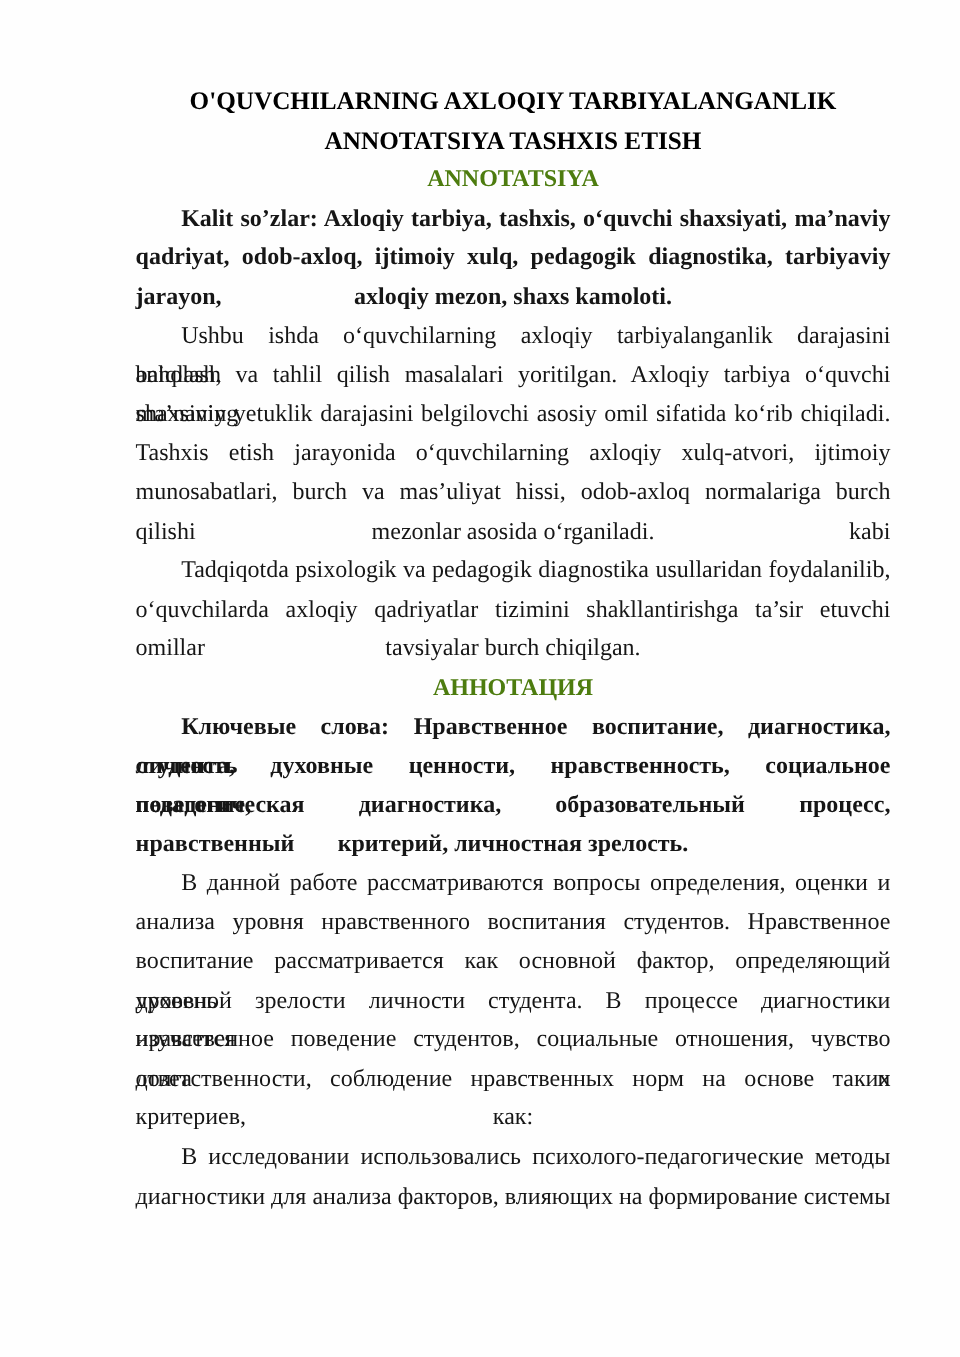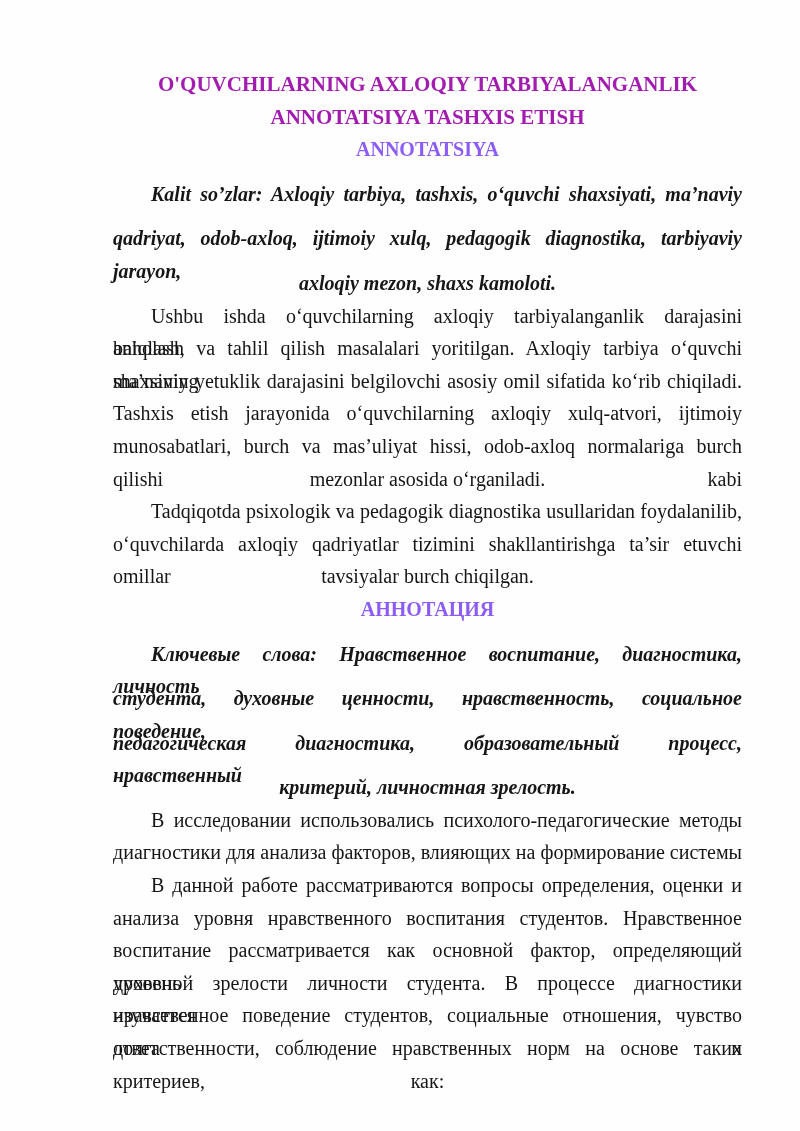--- a/index.html
+++ b/index.html
@@ -37,30 +37,28 @@
   
   .line.i { text-indent: 38px; }
   
   .line.c {
     text-align: center;
     text-align-last: center;
   }
   .block.t .line {
     font-weight: bold;
     font-size: 21px;
-    color: #a21caf;
+    color: #000000;
   }
   .block.b .line {
     font-weight: bold;
-    color: #8b5cf6;
+    color: #4d7c0f;
   }
   .block.bi .line {
     font-weight: bold;
-    font-style: italic;
-    margin-top: 12px;
   }
 </style>
 </head>
 <body>
 
 <div class="page">
   <div class="content" id="content">
       <div class="block t">
         <div class="line c">O'QUVCHILARNING AXLOQIY TARBIYALANGANLIK</div>
         <div class="line c">ANNOTATSIYA TASHXIS ETISH</div>
@@ -89,26 +87,26 @@
       <div class="block b">
         <div class="line c">АННОТАЦИЯ</div>
       </div>
       <div class="block bi">
         <div class="line j i">Ключевые слова: Нравственное воспитание, диагностика, личность</div>
         <div class="line j">студента, духовные ценности, нравственность, социальное поведение,</div>
         <div class="line j">педагогическая диагностика, образовательный процесс, нравственный</div>
         <div class="line">критерий, личностная зрелость.</div>
       </div>
       <div class="block n">
-        <div class="line j i">В исследовании использовались психолого-педагогические методы</div>
-        <div class="line j">диагностики для анализа факторов, влияющих на формирование системы</div>
-      </div>
-      <div class="block n">
         <div class="line j i">В данной работе рассматриваются вопросы определения, оценки и</div>
         <div class="line j">анализа уровня нравственного воспитания студентов. Нравственное</div>
         <div class="line j">воспитание рассматривается как основной фактор, определяющий уровень</div>
         <div class="line j">духовной зрелости личности студента. В процессе диагностики изучается</div>
         <div class="line j">нравственное поведение студентов, социальные отношения, чувство долга и</div>
         <div class="line j">ответственности, соблюдение нравственных норм на основе таких критериев,</div>
         <div class="line">как:</div>
       </div>
+      <div class="block n">
+        <div class="line j i">В исследовании использовались психолого-педагогические методы</div>
+        <div class="line j">диагностики для анализа факторов, влияющих на формирование системы</div>
+      </div>
     </div>
 </div>
 
 </body></html>

